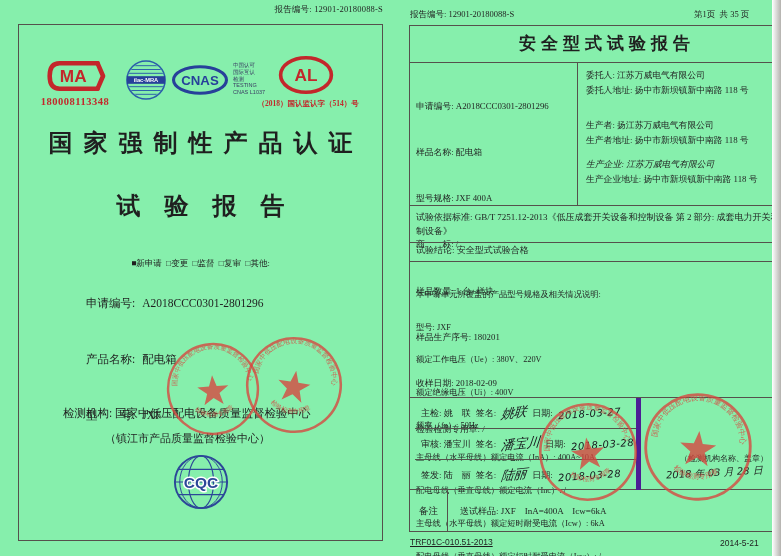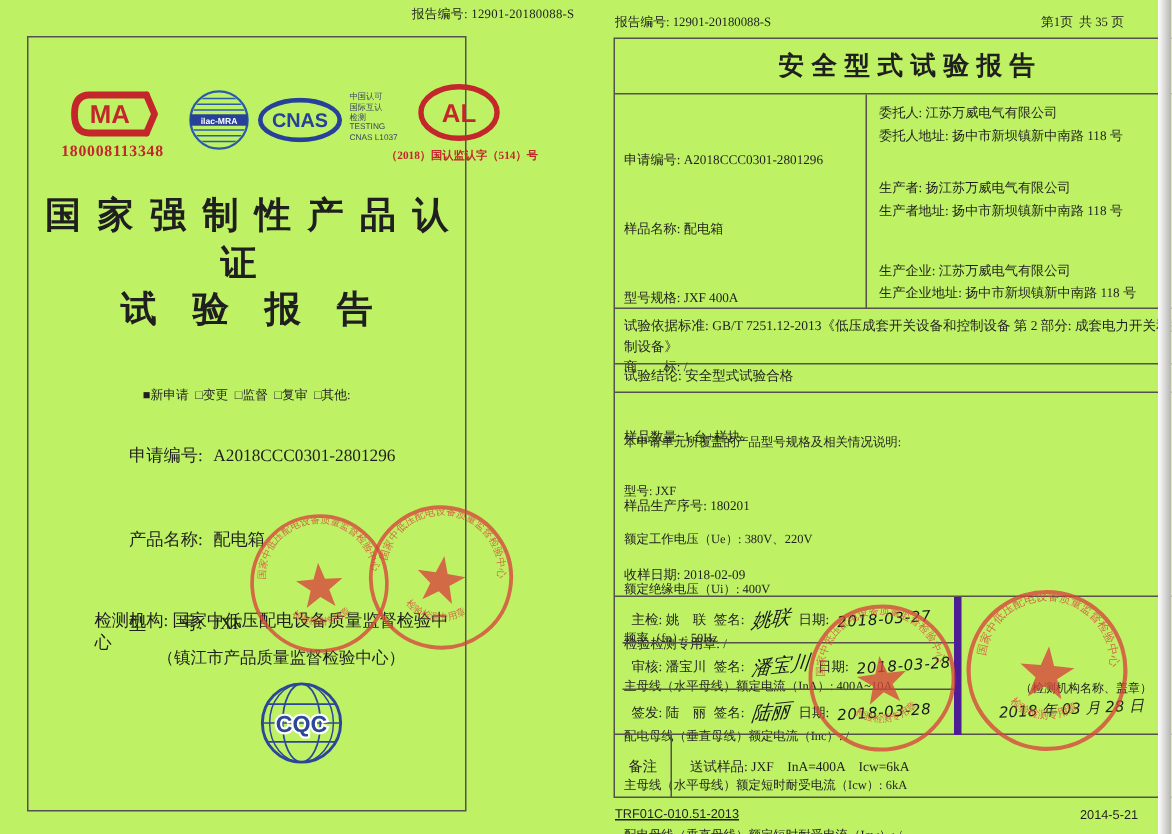--- a/index.html
+++ b/index.html
@@ -1,27 +1,27 @@
 <!DOCTYPE html>
 <html><head>
 <meta charset="utf-8">
 <style>
   * { margin:0; padding:0; box-sizing:border-box; }
   html,body { background:#ffffff; }
   .sheet {
     position:relative; width:781px; height:556px; overflow:hidden;
-    background:#bef264; color:#1f1f1f;
+    background:#86efac; color:#1f1f1f;
     font-family:"Liberation Serif","DejaVu Serif",serif;
   }
   .abs { position:absolute; }
   .scan-edge { position:absolute; right:0; top:0; width:9px; height:100%;
     background:linear-gradient(to right,#ffffff,#b4b2ae); }
 
   
-  .lp { position:absolute; left:18px; top:24px; width:293px; height:517px;
+  .lp { position:absolute; left:18px; top:24px; width:365px; height:517px;
         border:1px solid #55514c; background:transparent; }
   .lp-report-no { left:230px; top:4px; width:153px; font-size:8.5px; text-align:right; letter-spacing:.2px; }
 
   .cma-logo   { left:24px;  top:32px; width:64px; height:38px; color:#c3272b; }
   .cma-number { left:10px;  top:71px; width:92px; text-align:center; color:#c3272b;
                 font-size:10.5px; font-weight:bold; letter-spacing:.5px; }
   .ilac-logo  { left:106px; top:34px; width:42px; height:42px; }
   .cnas-logo  { left:152px; top:40px; width:58px; height:30px; }
   .cnas-side  { left:214px; top:37px; font-size:5.5px; line-height:6.8px; color:#3a3f63;
                 font-family:"Liberation Sans",sans-serif; }
@@ -56,21 +56,21 @@
   .rp { position:absolute; left:409px; top:25px; width:391px; height:507px;
         border:1px solid #55514c; }
   .r-title { left:0; top:0; width:100%; height:37px; line-height:36px;
              border-bottom:1px solid #55514c; text-align:center;
              font-size:17px; font-weight:bold; letter-spacing:5px; text-indent:5px; }
   .r-info  { left:0; top:37px; width:100%; height:143px; border-bottom:1px solid #55514c; }
   .r-info-left  { left:0; top:0; width:168px; height:143px; border-right:1px solid #55514c;
                   padding:5px 3px 0 6px; font-size:8.8px; line-height:15.4px; white-space:pre; }
   .r-info-right { left:168px; top:0; right:0; width:192px; height:143px;
                   padding:5px 2px 0 8px; font-size:8.8px; line-height:15.4px; }
-  .g2 { margin-top:19px; } .g3 { margin-top:24px; }
+  .g2 { margin-top:19px; } .g3 { margin-top:8px;font-style:italic; }
   .r-std   { left:0; top:180px; width:100%; height:37px; border-bottom:1px solid #55514c;
              padding:4px 6px 0 6px; font-size:9px; line-height:14px; }
   .r-concl { left:0; top:214px; width:100%; height:22px; border-bottom:1px solid #55514c;
              line-height:21px; padding-left:6px; font-size:9px; }
   .r-cover { left:0; top:239px; width:100%; height:133px; border-bottom:1px solid #55514c;
              padding:3px 6px 0 6px; font-size:8.3px; line-height:10.9px; white-space:pre-wrap; }
   .r-sign  { left:0; top:372px; width:100%; height:92px; border-bottom:1px solid #55514c; }
   .sign-left { left:5px; top:0; width:226px; height:92px; border-right:5px solid #4c1d95; }
   .sign-row  { display:flex; align-items:center; height:30px; padding-left:6px;
                font-size:9px; gap:5px; white-space:pre; }

